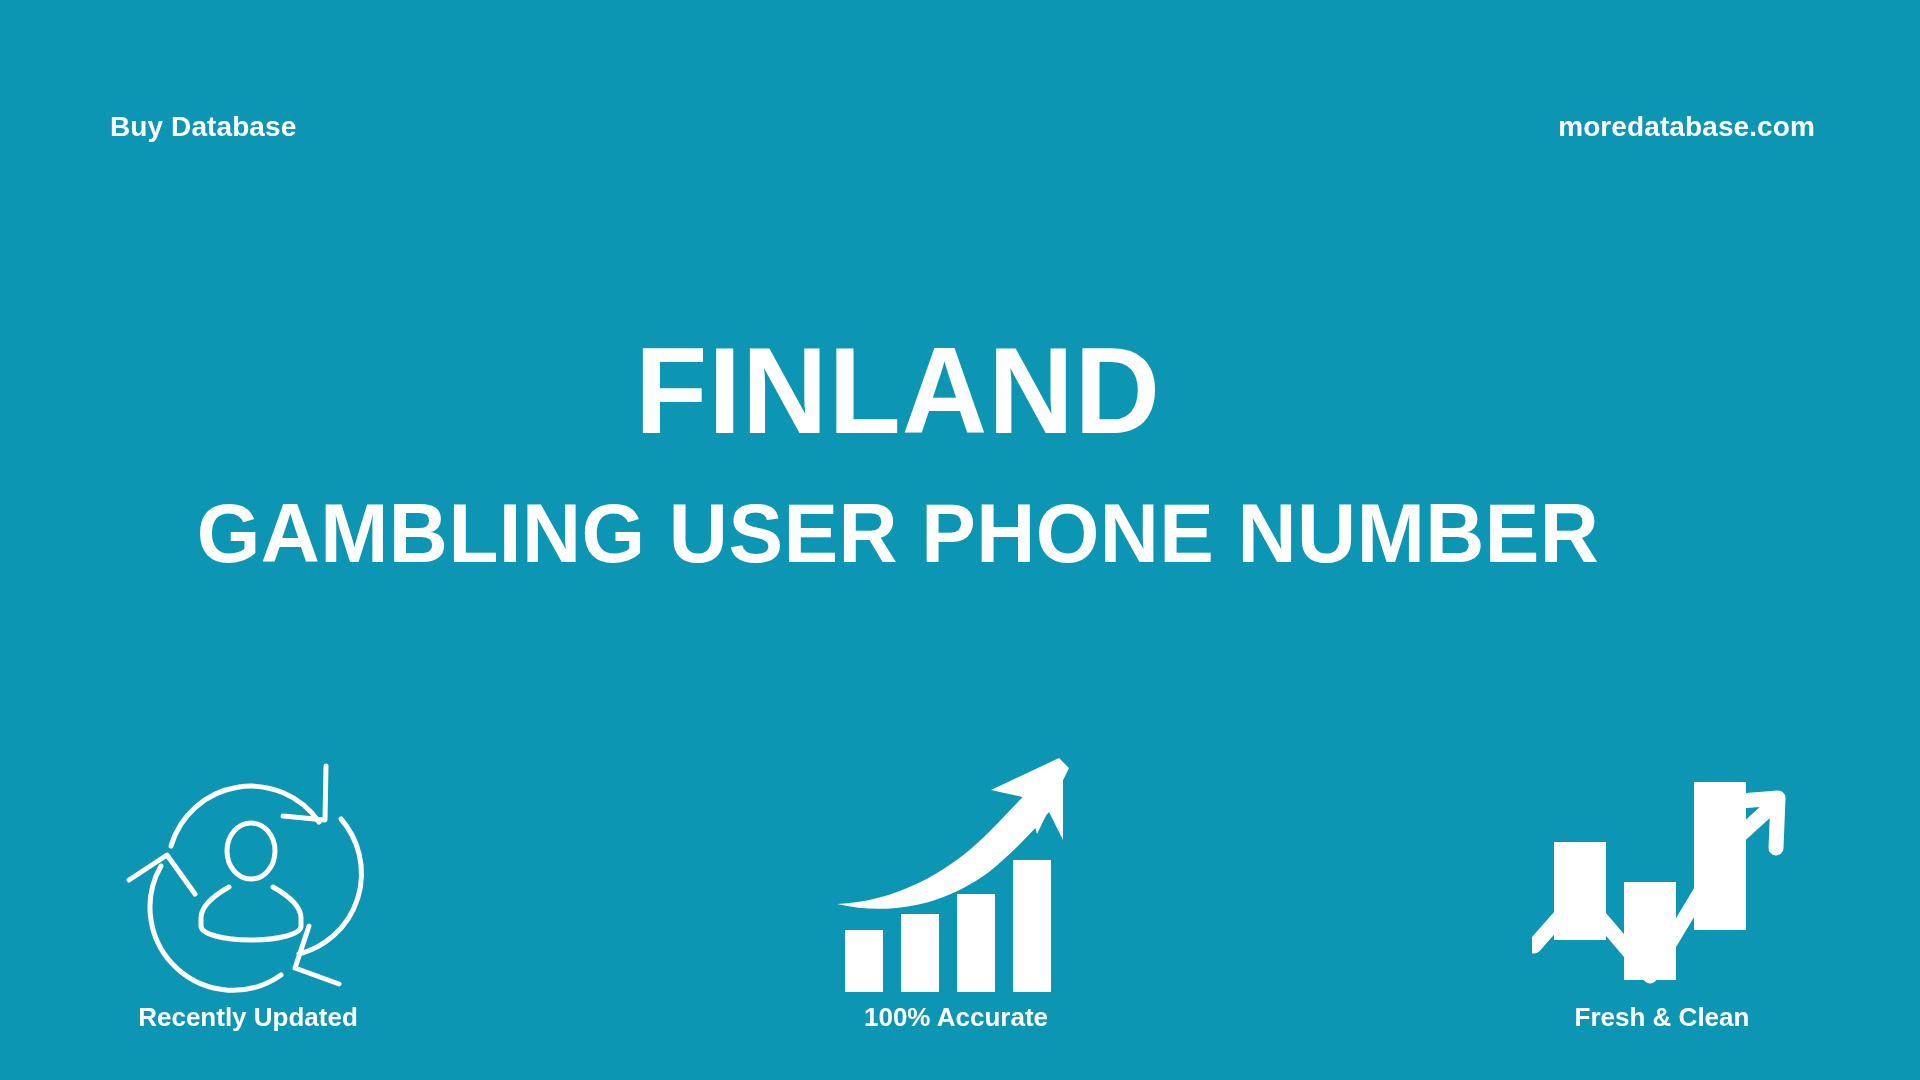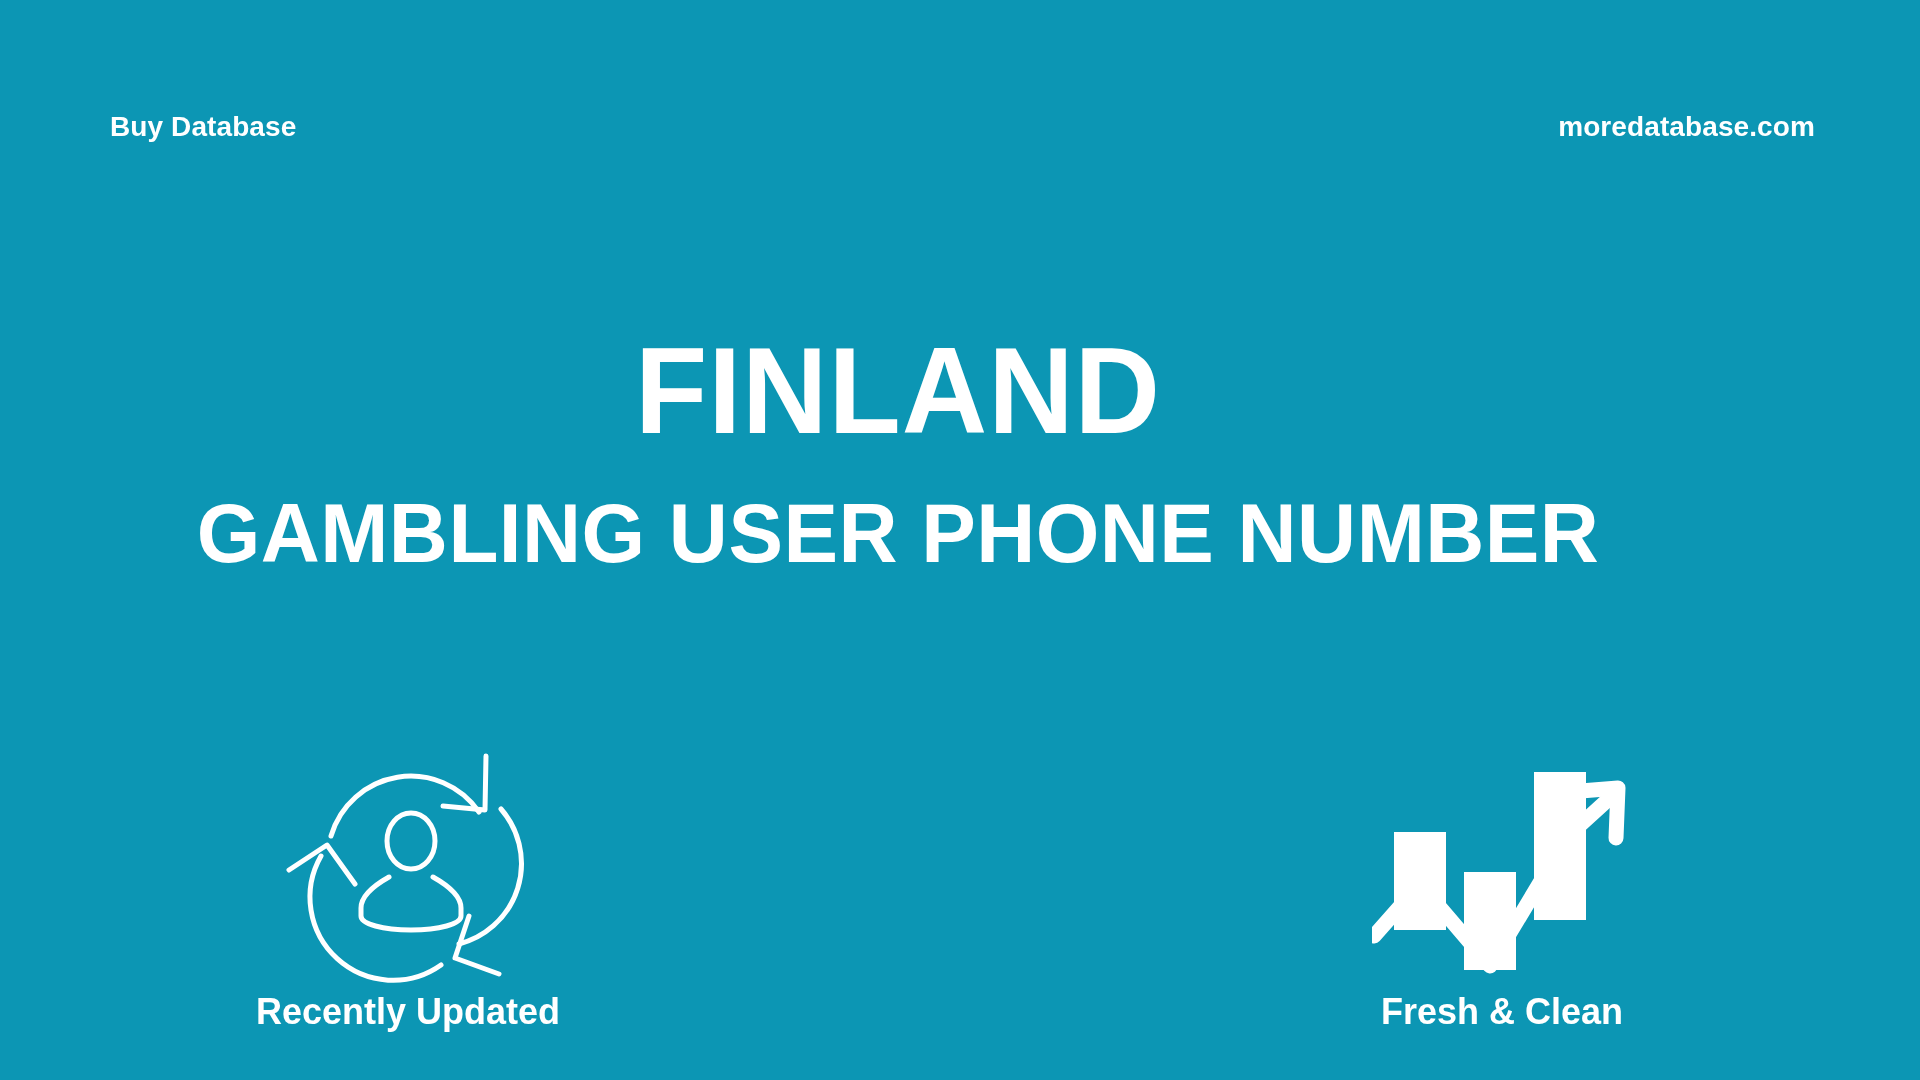--- a/index.html
+++ b/index.html
@@ -101,21 +101,21 @@
     height: 250px;
     display: flex;
     align-items: center;
     justify-content: center;
   }
 
   .feature-icon svg { display: block; }
 
   .feature-label {
     margin-top: 0;
-    font-size: 36px;
+    font-size: 26px;
     font-weight: bold;
     line-height: 1;
     color: #ffffff;
     white-space: nowrap;
   }
 
   
   .feature.f1 { transform: translateX(-72px); }
   .feature.f2 { transform: translateX(-4px); }
   .feature.f3 { transform: translateX(62px); }
@@ -151,20 +151,38 @@
           <path d="M6 126 L44 101 L72 140"></path>
 
           <ellipse cx="128" cy="97" rx="24" ry="28"></ellipse>
 
           <path d="M106 133 C 90 142 78 152 78 164 L78 172 C 78 180 100 186 128 186 C 156 186 178 180 178 172 L178 164 C 178 152 166 142 150 133"></path>
         </svg>
       </div>
       <div class="feature-label">Recently Updated</div>
     </div>
 
+    <div class="feature f2">
+      <div class="feature-icon">
+        <svg width="250" height="250" viewBox="0 0 250 250" fill="#ffffff">
+
+          <rect x="14" y="176" width="38" height="62"></rect>
+          <rect x="70" y="160" width="38" height="78"></rect>
+          <rect x="126" y="140" width="38" height="98"></rect>
+          <rect x="182" y="106" width="38" height="132"></rect>
+
+          <path d="M6 150 C 62 148 116 120 156 80 C 178 58 196 38 212 22
+                   L 206 38 L 232 10 L 232 86 L 218 58
+                   C 200 80 180 100 158 118 C 112 152 58 162 6 150 Z"></path>
+
+          <path d="M228 4 L160 36 L196 44 L206 80 L238 14 Z"></path>
+        </svg>
+      </div>
+      <div class="feature-label">100% Accurate</div>
+    </div>
 
     <div class="feature f3">
       <div class="feature-icon">
         <svg width="260" height="250" viewBox="0 0 260 250" fill="none">
 
           <g fill="#ffffff">
             <rect x="22" y="88" width="52" height="98"></rect>
             <rect x="92" y="128" width="52" height="98"></rect>
             <rect x="162" y="28" width="52" height="148"></rect>
           </g>

